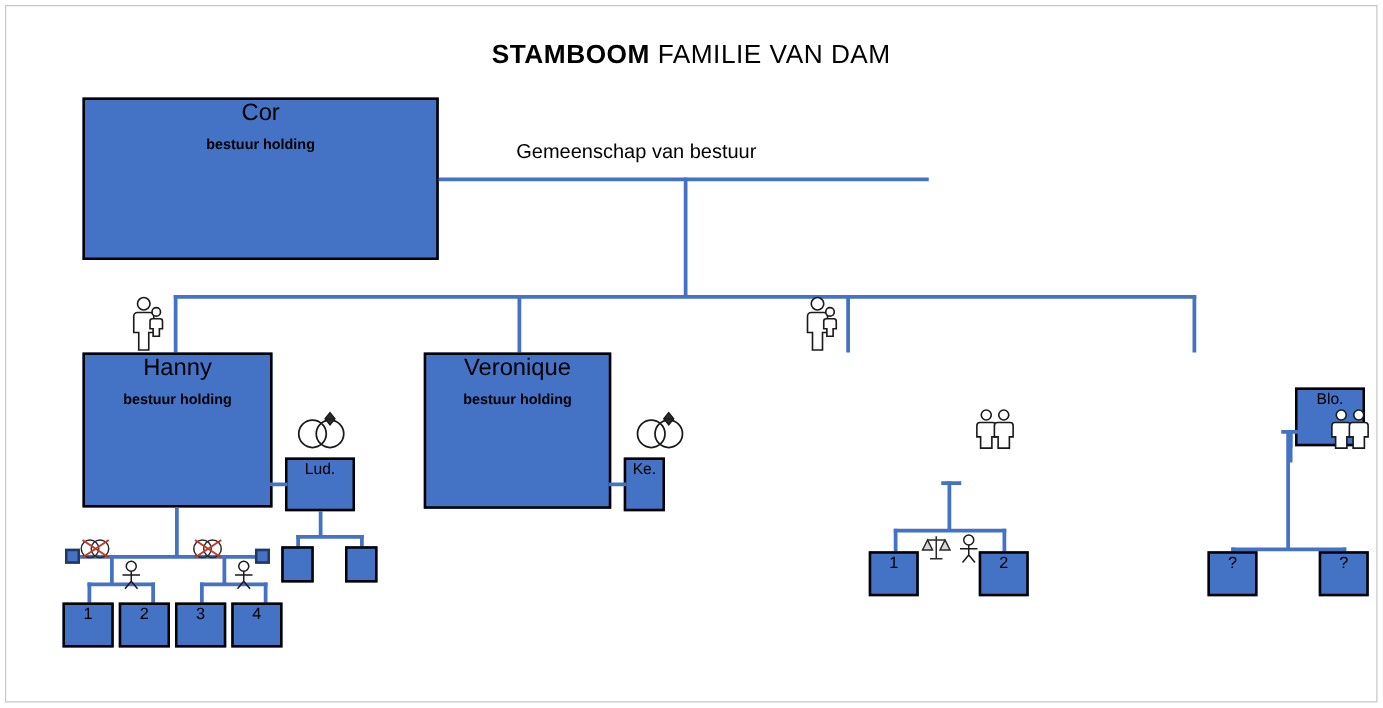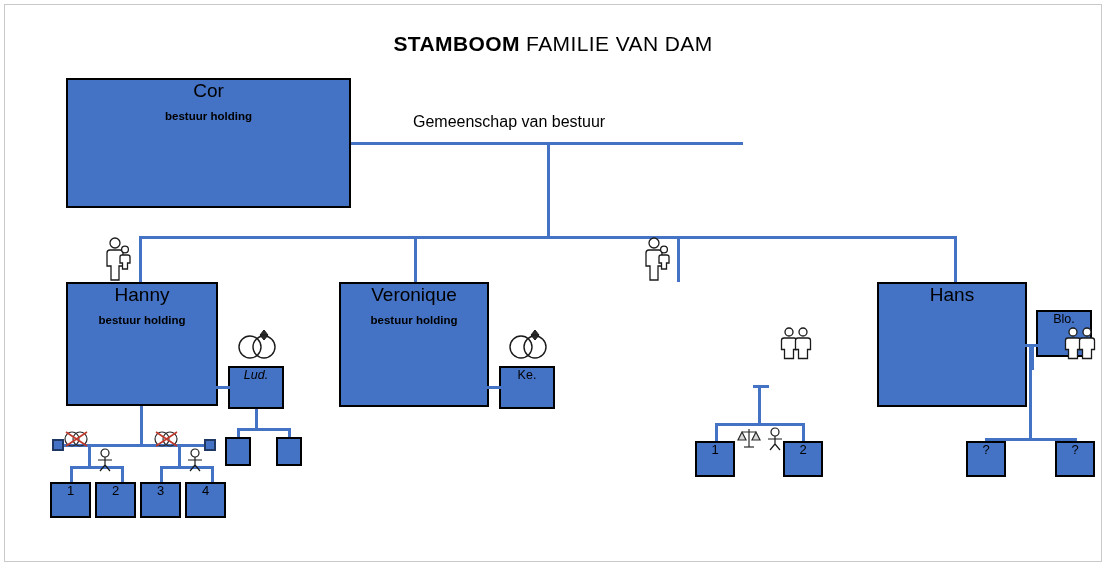--- a/index.html
+++ b/index.html
@@ -121,21 +121,21 @@
         <path d="M18 19 h6 a2 2 0 0 1 2 2 v6 h-2.5 v6 h-5 v-6 h-2.5 v-6 a2 2 0 0 1 2 -2 z"></path>
       </g>
     </svg>
   </div>
 
   <div class="box big" style="left:66px; top:282px; width:152px; height:124px;">
     <span class="nm">Hanny</span>
     <span class="sub">bestuur holding</span>
   </div>
 
-  <div class="box small" style="left:228px; top:366px; width:56px; height:43px;font-style:italic;">
+  <div class="box small" style="left:228px; top:366px; width:56px; height:43px;">
     <span class="nm">Lud.</span>
   </div>
 
   <div class="ln lnh" style="left:216px; top:386px; width:14px;"></div>
 
   <div class="icon" style="left:236px; top:322px;">
     <svg width="42" height="40" viewBox="0 0 42 40">
       <g fill="none" stroke="#1a1a1a" stroke-width="1.4">
         <circle cx="14" cy="25" r="11"></circle>
         <circle cx="28" cy="25" r="11"></circle>
@@ -213,21 +213,21 @@
   <div class="ln lnv" style="left:237px; top:428px; height:10px;"></div>
   <div class="ln lnv" style="left:288px; top:428px; height:10px;"></div>
   <div class="box blank" style="left:225px; top:437px; width:26px; height:29px;"></div>
   <div class="box blank" style="left:276px; top:437px; width:26px; height:29px;"></div>
 
   <div class="box big" style="left:339px; top:282px; width:150px; height:125px;">
     <span class="nm">Veronique</span>
     <span class="sub">bestuur holding</span>
   </div>
 
-  <div class="box small" style="left:499px; top:366px; width:56px; height:43px;">
+  <div class="box small" style="left:499px; top:366px; width:33px; height:43px;">
     <span class="nm">Ke.</span>
   </div>
   <div class="ln lnh" style="left:487px; top:386px; width:14px;"></div>
 
   <div class="icon" style="left:507px; top:322px;">
     <svg width="42" height="40" viewBox="0 0 42 40">
       <g fill="none" stroke="#1a1a1a" stroke-width="1.4">
         <circle cx="14" cy="25" r="11"></circle>
         <circle cx="28" cy="25" r="11"></circle>
       </g>
@@ -274,23 +274,20 @@
     </svg>
   </div>
 
   <div class="box tiny" style="left:695px; top:441px; width:40px; height:36px;">
     <span class="nm">1</span>
   </div>
   <div class="box tiny" style="left:783px; top:441px; width:40px; height:36px;">
     <span class="nm">2</span>
   </div>
 
-  <div class="box big" style="left:877px; top:282px; width:150px; height:125px;">
-    <span class="nm">Hans</span>
-  </div>
 
   <div class="box small" style="left:1036px; top:310px; width:56px; height:47px;">
     <span class="nm">Blo.</span>
   </div>
 
   <div class="ln lnh" style="left:1025px; top:344px; width:38px;"></div>
   <div class="ln lnv" style="left:1031px; top:344px; height:14px;"></div>
   <div class="ln lnv" style="left:1031px; top:344px; height:26px;"></div>
 
   <div class="icon" style="left:1062px; top:326px;">

